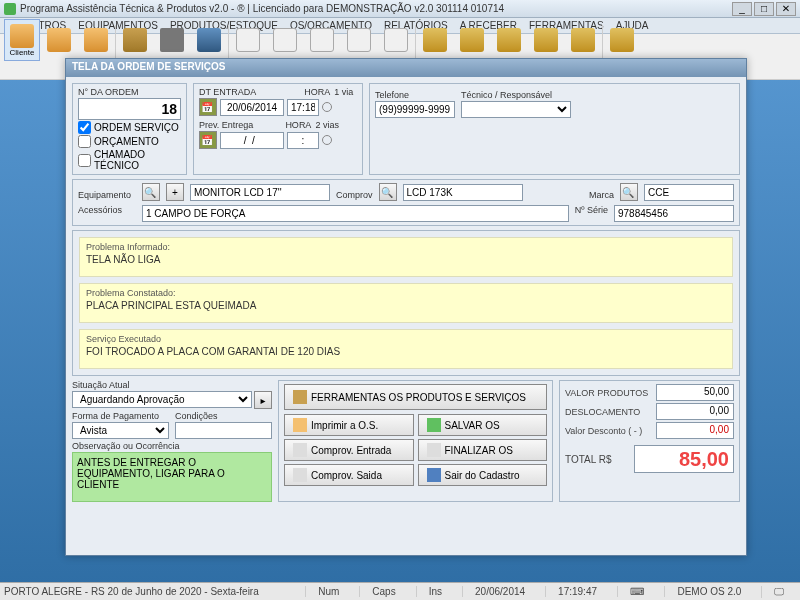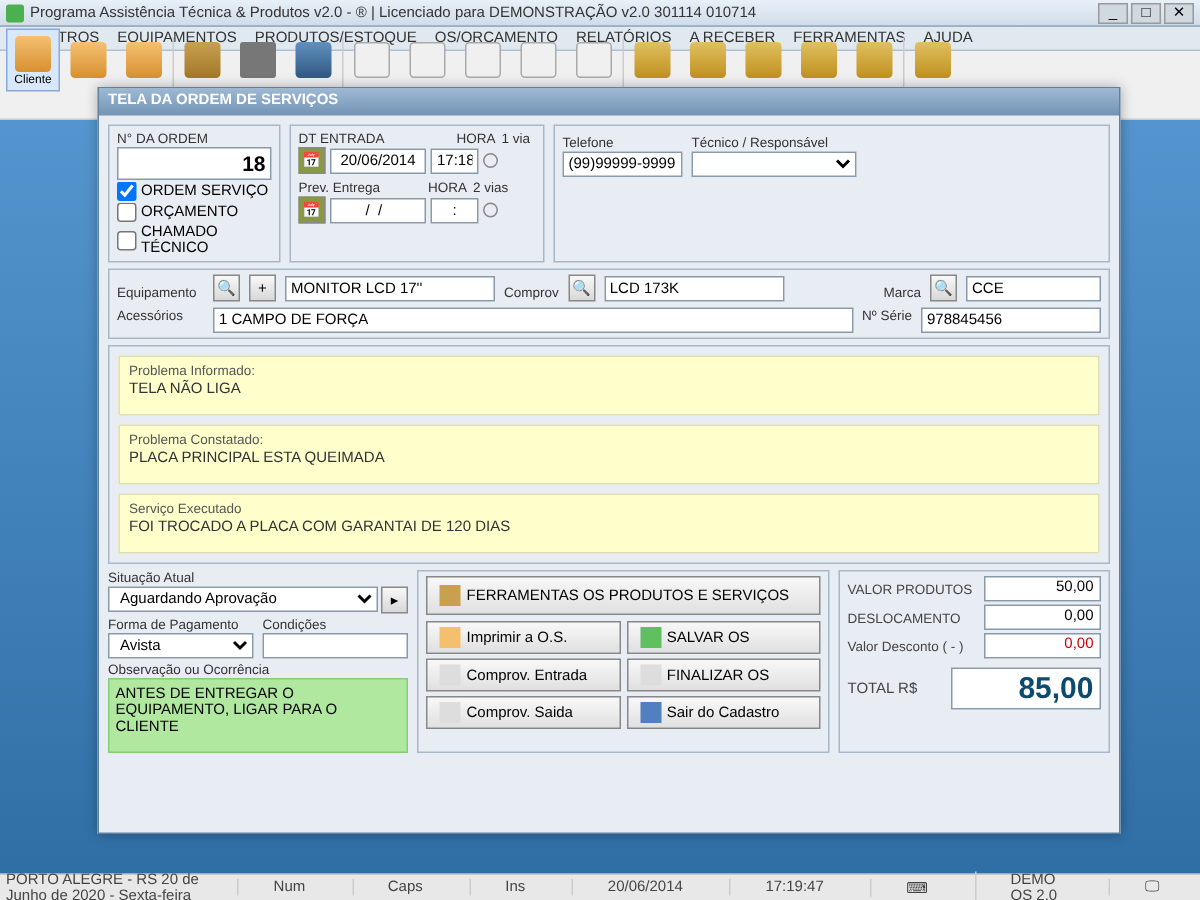--- a/index.html
+++ b/index.html
@@ -29,23 +29,23 @@
 .btn { background: linear-gradient(#f8f8f8,#e0e0e0); border: 1px solid #888; height: 22px; padding: 0 8px; cursor: pointer; display: inline-flex; align-items: center; gap: 4px; }
 .btn .bico { width: 14px; height: 14px; }
 .yellow-area { background: #ffffcc; border: 1px solid #ddddbb; padding: 4px 6px; margin-bottom: 6px; }
 .yellow-area .plabel { font-size: 9px; color: #555; margin-bottom: 2px; }
 .yellow-area .ptext { font-size: 10px; color: #333; min-height: 18px; }
 .green-area { background: #b0e8a0; border: 1px solid #88cc77; padding: 4px; height: 50px; font-size: 10px; }
 .val-row { display: flex; justify-content: space-between; align-items: center; margin-bottom: 2px; }
 .val-lbl { font-size: 9px; color: #444; }
 .val-box { width: 78px; height: 17px; border: 1px solid #8899aa; background: #fff; text-align: right; padding: 1px 4px; font-size: 10px; }
 .val-box.red { color: #cc0000; }
-.total-box { width: 100px; height: 28px; border: 1px solid #8899aa; background: #fff; text-align: right; padding: 2px 4px; font-size: 20px; font-weight: bold; color: #0c4a6e; }
+.total-box { width: 100px; height: 28px; border: 1px solid #8899aa; background: #fff; text-align: right; padding: 2px 4px; font-size: 20px; font-weight: bold; color: #ef4444; }
 .statusbar { position: absolute; bottom: 0; left: 0; right: 0; height: 18px; background: #e8e8e8; border-top: 1px solid #aaa; display: flex; align-items: center; padding: 0 4px; gap: 8px; font-size: 10px; color: #444; }
-.statusbar .cell { border-left: 1px solid #ccc; padding: 0 23px; }
+.statusbar .cell { border-left: 1px solid #ccc; padding: 0 12px; }
 .radio { width: 10px; height: 10px; border: 1px solid #888; border-radius: 50%; display: inline-block; }
 </style>
 </head>
 <body>
 
 <div class="titlebar">
   <div class="icon"></div>
   <div class="title">Programa Assistência Técnica &amp; Produtos v2.0 -                              ® | Licenciado para  DEMONSTRAÇÃO v2.0 301114 010714</div>
   <div class="winbtns">
     <div class="winbtn">_</div>

